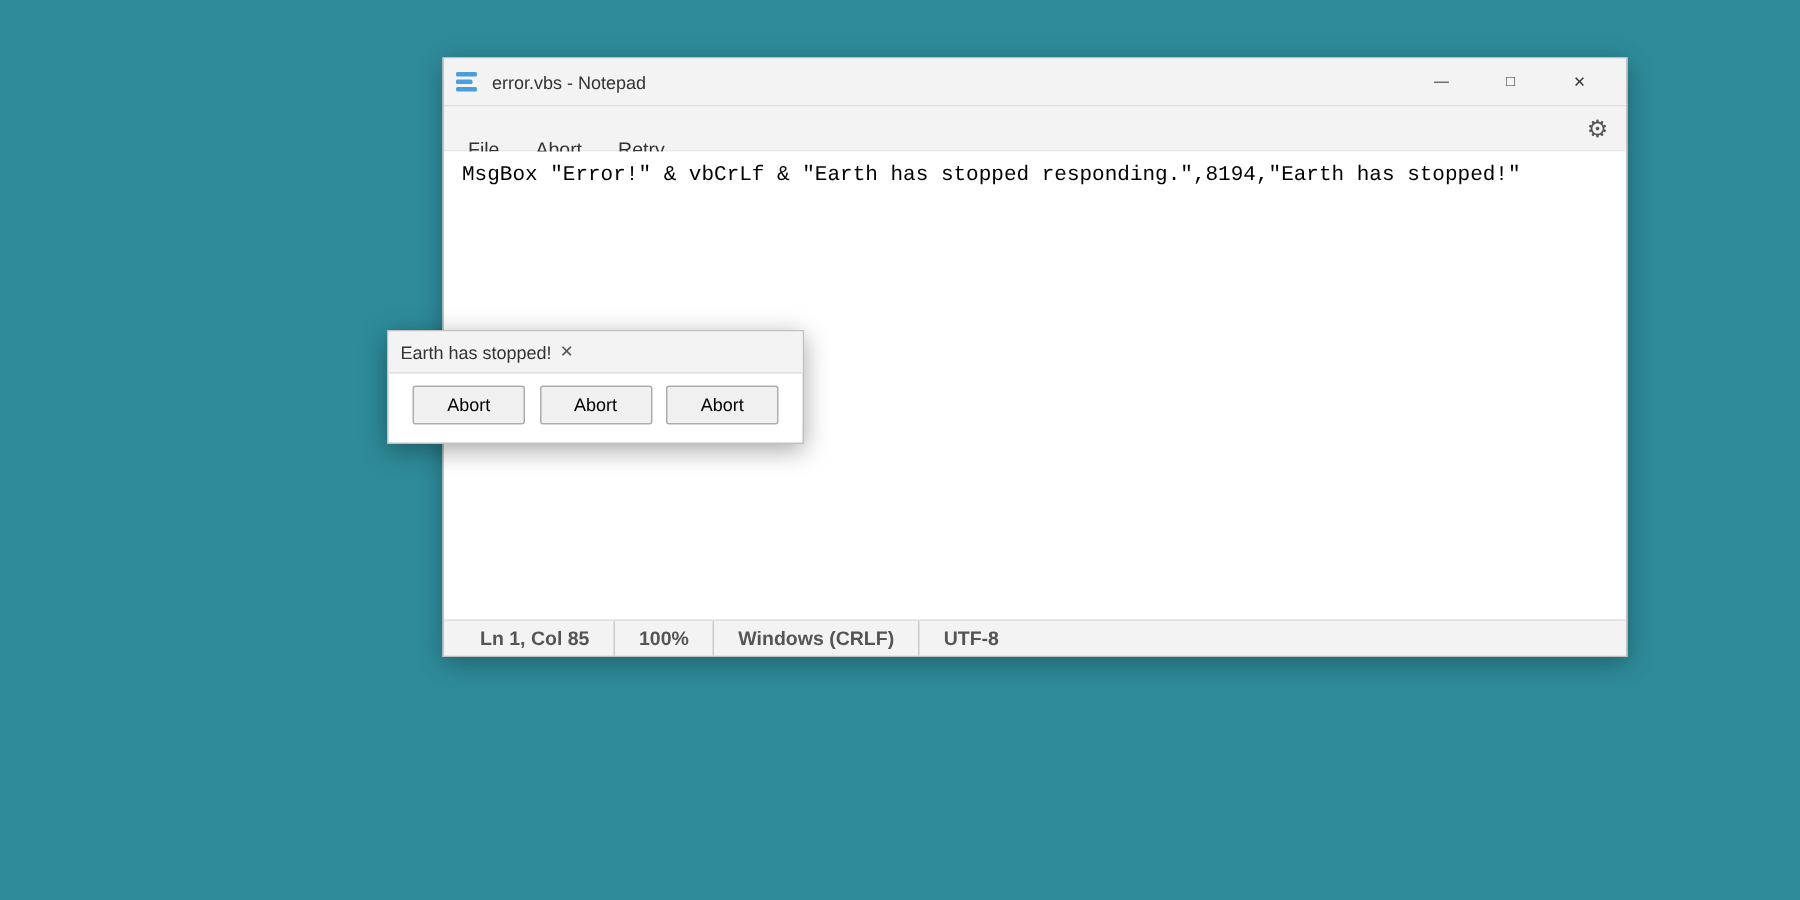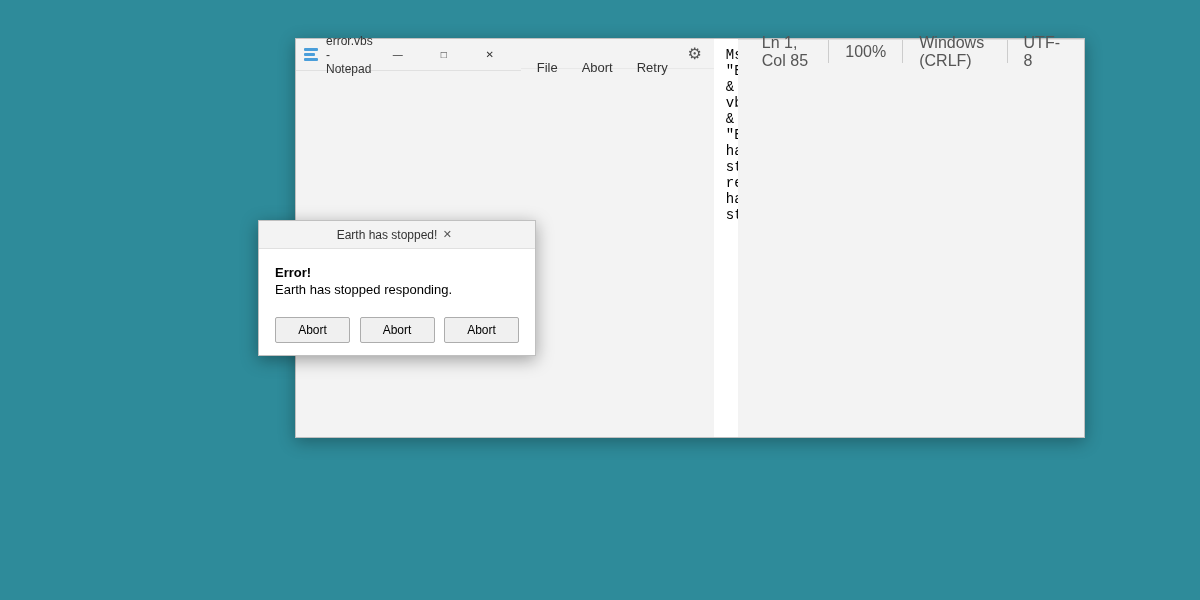--- a/index.html
+++ b/index.html
@@ -17,21 +17,21 @@
     .notepad-window {
       position: absolute;
       top: 38px;
       left: 295px;
       width: 790px;
       height: 400px;
       background: #f3f3f3;
       border: 1px solid #c0c0c0;
       box-shadow: 0 4px 16px rgba(0,0,0,0.3);
       display: flex;
-      flex-direction: row;
+      flex-direction: column;
     }
 
     .notepad-titlebar {
       height: 32px;
       background: #f3f3f3;
       display: flex;
       align-items: center;
       padding: 0 8px;
       border-bottom: 1px solid #e0e0e0;
       justify-content: space-between;
@@ -127,23 +127,24 @@
       overflow: auto;
     }
 
     .notepad-statusbar {
       height: 24px;
       background: #f3f3f3;
       border-top: 1px solid #e0e0e0;
       display: flex;
       align-items: center;
       padding: 0 8px;
-      font-size: 16px;
+      font-size: 13px;
       color: #555;
       gap: 0;
+      font-weight: bold;
     }
 
     .status-section {
       padding: 0 16px;
       border-right: 1px solid #ccc;
       height: 100%;
       display: flex;
       align-items: center;
     }
 
@@ -164,21 +165,21 @@
       flex-direction: column;
     }
 
     .dialog-titlebar {
       height: 28px;
       background: #f3f3f3;
       display: flex;
       align-items: center;
       padding: 0 8px;
       border-bottom: 1px solid #e0e0e0;
-      justify-content: center;
+      justify-content: flex-start;
     }
 
     .dialog-title {
       font-size: 12px;
       color: #333;
     }
 
     .dialog-close-btn {
       width: 20px;
       height: 20px;
@@ -267,22 +268,18 @@
     <div class="status-section">Windows (CRLF)</div>
     <div class="status-section">UTF-8</div>
   </div>
 </div>
 
 <div class="dialog-box">
   <div class="dialog-titlebar">
     <span class="dialog-title">Earth has stopped!</span>
     <button class="dialog-close-btn">✕</button>
   </div>
-  <div class="dialog-body">
-    <div class="dialog-message-title">Error!</div>
-    <div class="dialog-message-text">Earth has stopped responding.</div>
-  </div>
   <div class="dialog-buttons">
     <button class="dialog-btn">Abort</button>
     <button class="dialog-btn">Abort</button>
     <button class="dialog-btn">Abort</button>
   </div>
 </div>
 
 </body></html>

